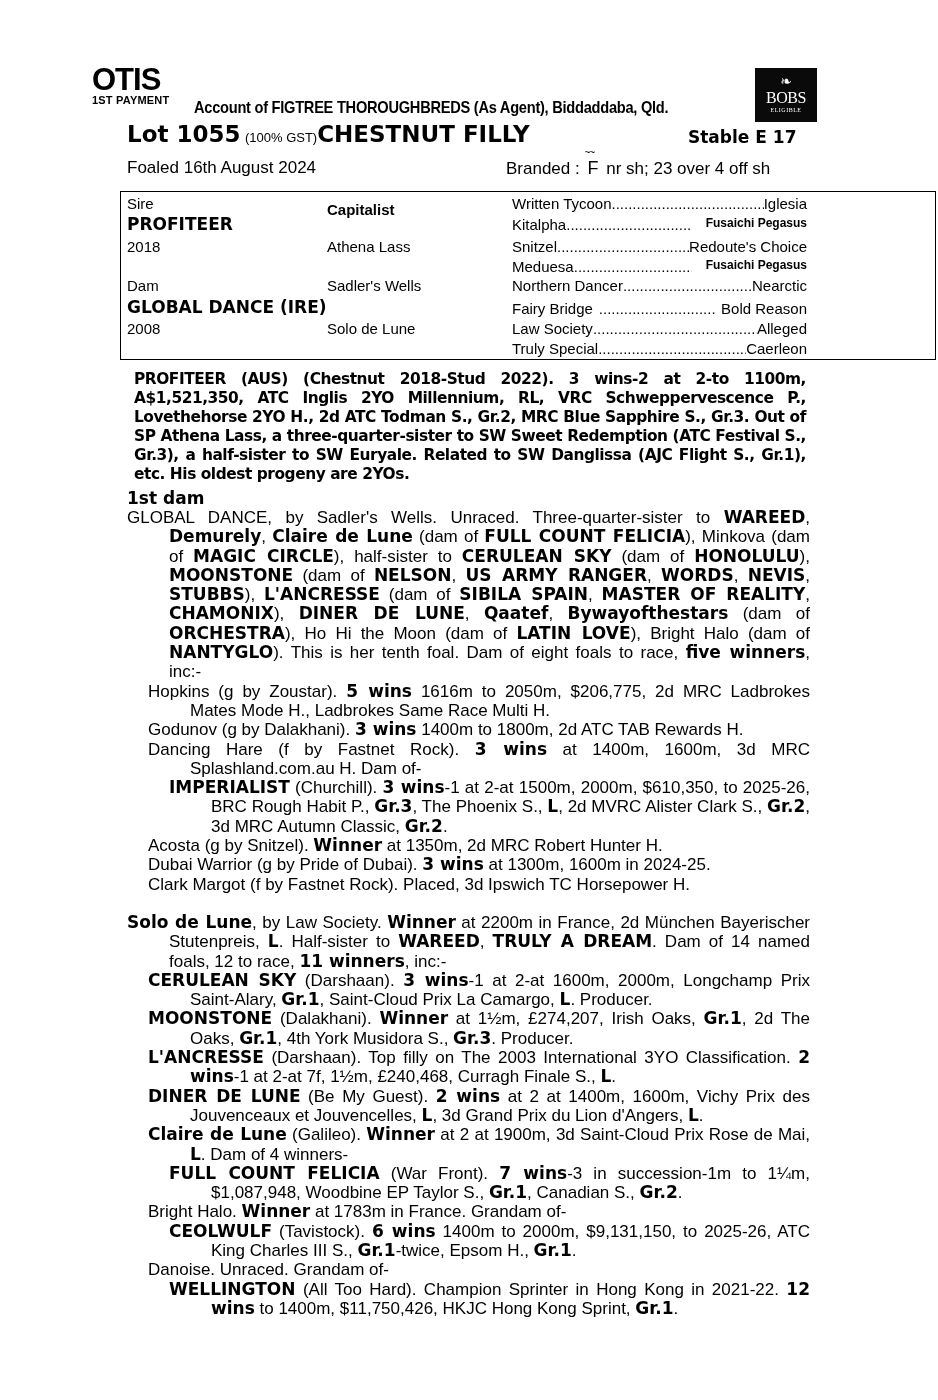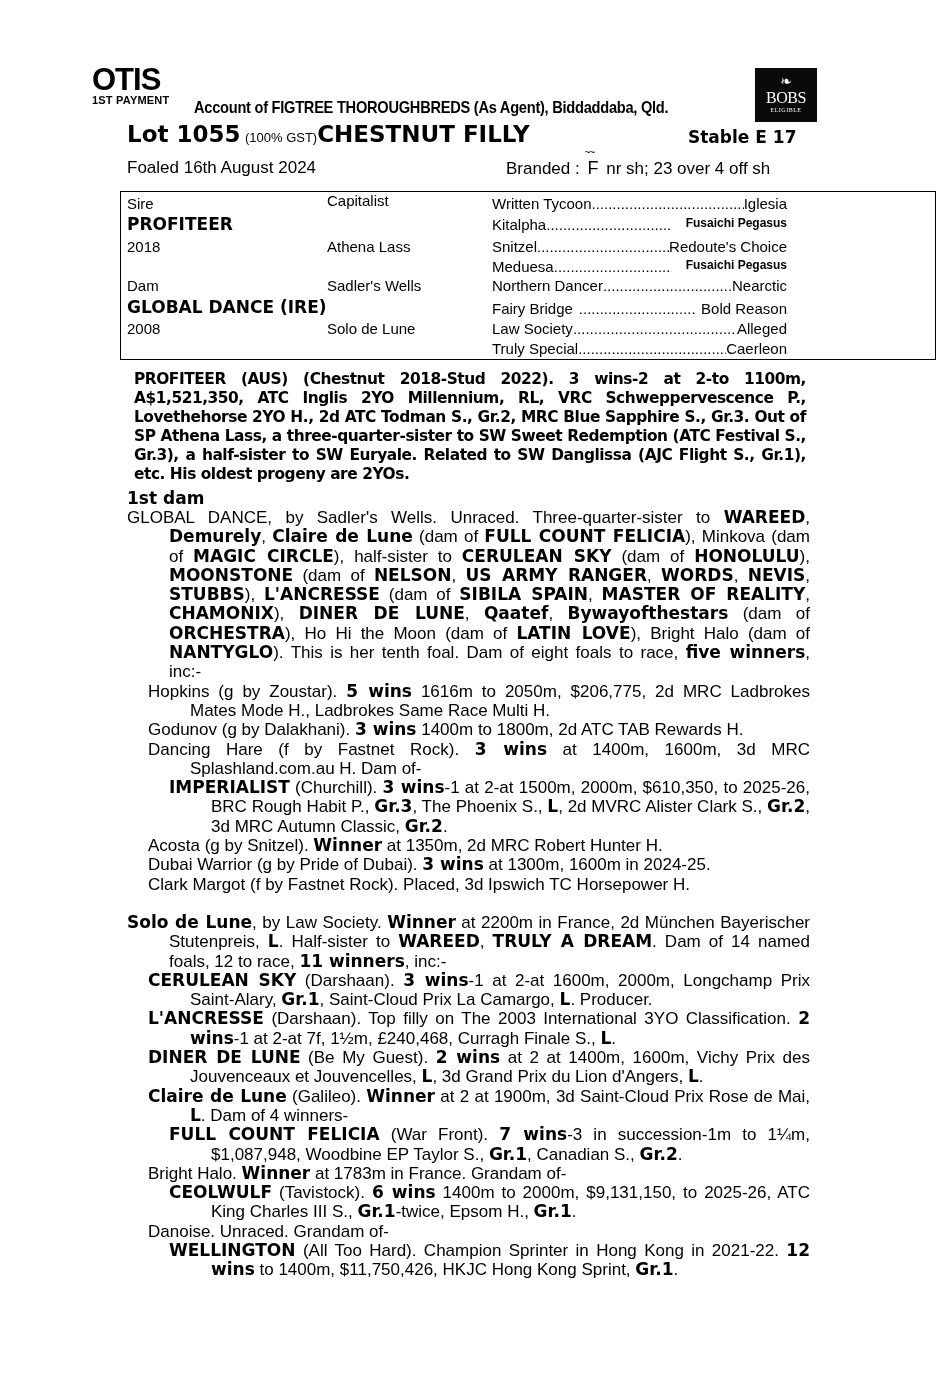--- a/index.html
+++ b/index.html
@@ -17,21 +17,21 @@
   .lot { font-family:"DejaVu Sans", sans-serif; font-weight:700; font-size:23px; }
   .gst { font-size:13px; font-weight:400; }
   .stable { left:688px; top:127px; font-family:"DejaVu Sans", sans-serif; font-weight:700; font-size:17px; }
   .foaled { left:127px; top:158px; font-size:17px; }
   .branded { left:506px; top:158px; font-size:17px; white-space:nowrap; }
   .brand-mark { display:inline-block; position:relative; font-size:18px; padding:0 3px; }
   .brand-mark .crown { position:absolute; left:0; top:-11px; font-size:10px; letter-spacing:-1px; }
   .ped { left:120px; top:191px; width:816px; height:169px; border:1.5px solid #000; box-sizing:border-box; }
   .ped .c { position:absolute; font-size:15px; white-space:nowrap; }
   .ped .big { font-family:"DejaVu Sans", sans-serif; font-weight:700; font-size:17px; }
-  .ped .gp { position:absolute; left:371px; width:295px; font-size:15px; display:flex; white-space:nowrap; }
+  .ped .gp { position:absolute; left:391px; width:295px; font-size:15px; display:flex; white-space:nowrap; }
   .ped .gp .dots { flex:1; overflow:hidden; color:#000; }
   .ped .gp .dots::after { content:"........................................................................................"; letter-spacing:0px; }
   .ped .gp .bold { font-family:Liberation Sans, sans-serif; font-weight:700; font-size:12px;margin-left:14px; }
   .sire-notes { left:134px; top:370px; width:672px; font-family:"DejaVu Sans", sans-serif; font-weight:700; font-size:15.4px; line-height:19px; text-align:justify; letter-spacing:-0.45px; }
   .section { left:127px; width:683px; font-size:17px; line-height:19.3px; }
   .section h3 { margin:0; font-family:"DejaVu Sans", sans-serif; font-weight:700; font-size:17px; line-height:19px; }
   .p { text-align:justify; margin:0; }
   .l0 { padding-left:42px; text-indent:-42px; }
   .l1 { padding-left:63px; text-indent:-42px; }
   .l2 { padding-left:84px; text-indent:-42px; }
@@ -69,21 +69,21 @@
 </div>
 
 <div class="abs ped">
   <div class="c" style="left:6px;top:3px;">Sire</div>
   <div class="c big" style="left:6px;top:22px;">PROFITEER</div>
   <div class="c" style="left:6px;top:46px;">2018</div>
   <div class="c" style="left:6px;top:85px;">Dam</div>
   <div class="c big" style="left:6px;top:105px;">GLOBAL DANCE (IRE)</div>
   <div class="c" style="left:6px;top:128px;">2008</div>
 
-  <div class="c" style="left:206px;top:0;">Capitalist</div>
+  <div class="c" style="left:206px;top:9px;font-weight:bold;">Capitalist</div>
   <div class="c" style="left:206px;top:46px;text-align:right;">Athena Lass</div>
   <div class="c" style="left:206px;top:85px;">Sadler's Wells</div>
   <div class="c" style="left:206px;top:128px;">Solo de Lune</div>
 
   <div class="gp" style="top:3px;">
       <span>Written Tycoon</span>
       <span class="dots"></span>
       <span>Iglesia</span>
     </div>
   <div class="gp" style="top:24px;">
@@ -135,20 +135,21 @@
   <p class="p l2"><b>IMPERIALIST</b><span> (Churchill). </span><b>3 wins</b><span>-1 at 2-at 1500m, 2000m, $610,350, to 2025-26, BRC Rough Habit P., </span><b>Gr.3</b><span>, The Phoenix S., </span><b>L</b><span>, 2d MVRC Alister Clark S., </span><b>Gr.2</b><span>, 3d MRC Autumn Classic, </span><b>Gr.2</b><span>.</span></p>
   <p class="p l1"><span>Acosta (g by Snitzel). </span><b>Winner</b><span> at 1350m, 2d MRC Robert Hunter H.</span></p>
   <p class="p l1"><span>Dubai Warrior (g by Pride of Dubai). </span><b>3 wins</b><span> at 1300m, 1600m in 2024-25.</span></p>
   <p class="p l1"><span>Clark Margot (f by Fastnet Rock). Placed, 3d Ipswich TC Horsepower H.</span><b></b><span></span></p>
 </div>
 
 <div class="abs section dam2">
   <p class="p l0"><b>Solo de Lune</b><span>, by Law Society. </span><b>Winner</b><span> at 2200m in France, 2d München Bayerischer Stutenpreis, </span><b>L</b><span>. Half-sister to </span><b>WAREED</b><span>, </span><b>TRULY A DREAM</b><span>. Dam of 14 named foals, 12 to race, </span><b>11 winners</b><span>, inc:-</span></p>
 
   <p class="p l1"><b>CERULEAN SKY</b><span> (Darshaan). </span><b>3 wins</b><span>-1 at 2-at 1600m, 2000m, Longchamp Prix Saint-Alary, </span><b>Gr.1</b><span>, Saint-Cloud Prix La Camargo, </span><b>L</b><span>. Producer.</span></p>
+  <p class="p l1"><b>MOONSTONE</b><span> (Dalakhani). </span><b>Winner</b><span> at 1½m, £274,207, Irish Oaks, </span><b>Gr.1</b><span>, 2d The Oaks, </span><b>Gr.1</b><span>, 4th York Musidora S., </span><b>Gr.3</b><span>. Producer.</span></p>
   <p class="p l1"><b>L'ANCRESSE</b><span> (Darshaan). Top filly on The 2003 International 3YO Classification. </span><b>2 wins</b><span>-1 at 2-at 7f, 1½m, £240,468, Curragh Finale S., </span><b>L</b><span>.</span></p>
   <p class="p l1"><b>DINER DE LUNE</b><span> (Be My Guest). </span><b>2 wins</b><span> at 2 at 1400m, 1600m, Vichy Prix des Jouvenceaux et Jouvencelles, </span><b>L</b><span>, 3d Grand Prix du Lion d'Angers, </span><b>L</b><span>.</span></p>
   <p class="p l1"><b>Claire de Lune</b><span> (Galileo). </span><b>Winner</b><span> at 2 at 1900m, 3d Saint-Cloud Prix Rose de Mai, </span><b>L</b><span>. Dam of 4 winners-</span></p>
   <p class="p l2"><b>FULL COUNT FELICIA</b><span> (War Front). </span><b>7 wins</b><span>-3 in succession-1m to 1¼m, $1,087,948, Woodbine EP Taylor S., </span><b>Gr.1</b><span>, Canadian S., </span><b>Gr.2</b><span>.</span></p>
   <p class="p l1"><span>Bright Halo. </span><b>Winner</b><span> at 1783m in France. Grandam of-</span></p>
   <p class="p l2"><b>CEOLWULF</b><span> (Tavistock). </span><b>6 wins</b><span> 1400m to 2000m, $9,131,150, to 2025-26, ATC King Charles III S., </span><b>Gr.1</b><span>-twice, Epsom H., </span><b>Gr.1</b><span>.</span></p>
   <p class="p l1"><span>Danoise. Unraced. Grandam of-</span></p>
   <p class="p l2"><b>WELLINGTON</b><span> (All Too Hard). Champion Sprinter in Hong Kong in 2021-22. </span><b>12 wins</b><span> to 1400m, $11,750,426, HKJC Hong Kong Sprint, </span><b>Gr.1</b><span>.</span></p>
 </div>
 

